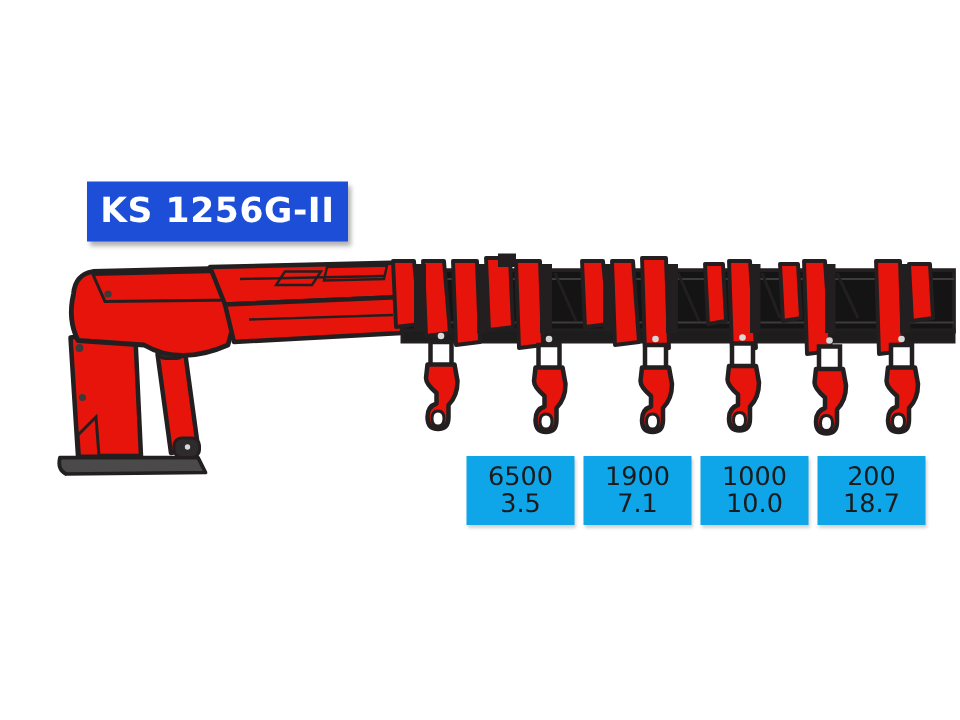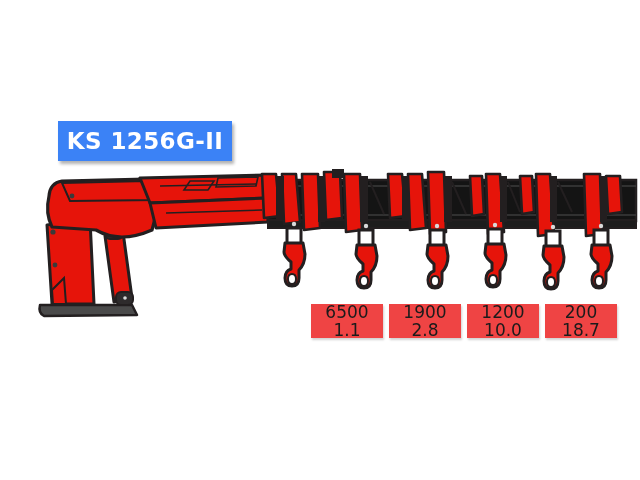--- a/index.html
+++ b/index.html
@@ -19,21 +19,21 @@
     overflow: hidden;
   }
 
   
   #model-badge {
     position: absolute;
     left: 58px;
     top: 121px;
     width: 174px;
     height: 40px;
-    background: #3b82f6;
+    background: #1d4ed8;
     display: flex;
     align-items: center;
     justify-content: center;
     box-shadow: 2px 3px 3px rgba(0,0,0,0.30);
   }
   #model-badge .txt {
     color: #ffffff;
     font-size: 23px;
     font-weight: bold;
     letter-spacing: 0.4px;
@@ -44,22 +44,22 @@
   
   #capacity-row {
     position: absolute;
     left: 311px;
     top: 304px;
     display: flex;
     gap: 6px;
   }
   .cap-box {
     width: 72px;
-    height: 34px;
-    background: #ef4444;
+    height: 46px;
+    background: #0ea5e9;
     display: flex;
     flex-direction: column;
     align-items: center;
     justify-content: center;
     line-height: 1.08;
     box-shadow: 1px 2px 2px rgba(0,0,0,0.18);
   }
   .cap-box .cap-load,
   .cap-box .cap-reach {
     color: #1b1b1b;
@@ -202,28 +202,28 @@
     </g>
   </svg>
 
   <div id="model-badge">
     <span class="txt">KS 1256G-II</span>
   </div>
 
   <div id="capacity-row">
     <div class="cap-box">
       <span class="cap-load">6500</span>
-      <span class="cap-reach">1.1</span>
+      <span class="cap-reach">3.5</span>
     </div>
     <div class="cap-box">
       <span class="cap-load">1900</span>
-      <span class="cap-reach">2.8</span>
-    </div>
-    <div class="cap-box">
-      <span class="cap-load">1200</span>
+      <span class="cap-reach">7.1</span>
+    </div>
+    <div class="cap-box">
+      <span class="cap-load">1000</span>
       <span class="cap-reach">10.0</span>
     </div>
     <div class="cap-box">
       <span class="cap-load">200</span>
       <span class="cap-reach">18.7</span>
     </div>
   </div>
 
 </div>
 

